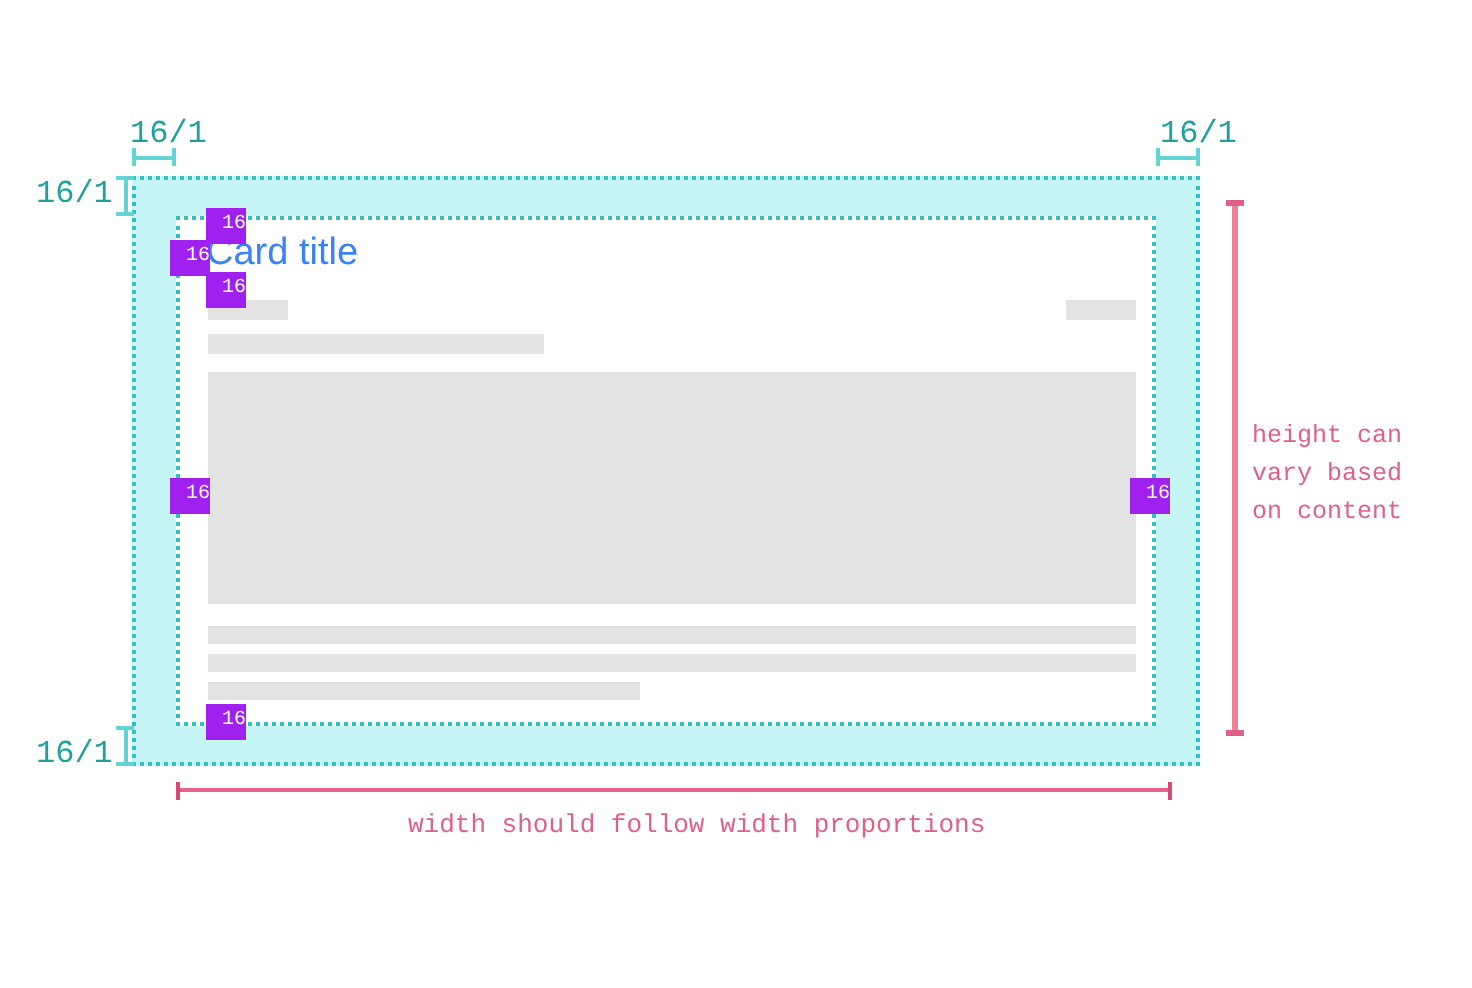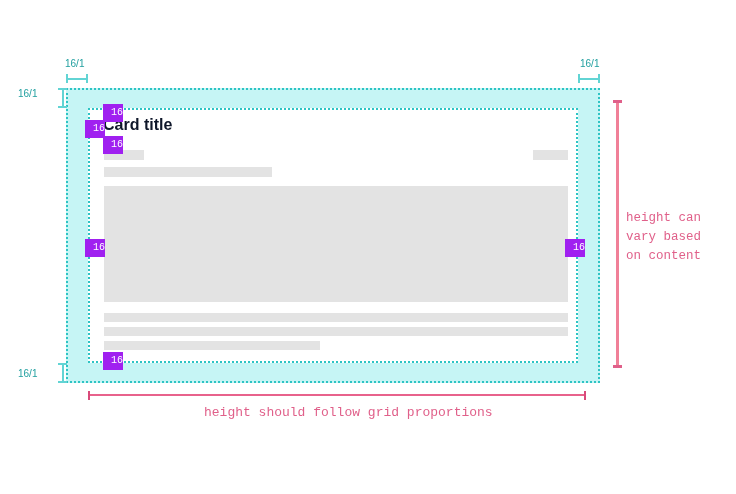--- a/index.html
+++ b/index.html
@@ -30,26 +30,25 @@
     left:88px;top:108px;width:490px;height:255px;
     border:2px dotted #2ec4c4;
     background:#ffffff;
     box-sizing:border-box;
   }
 
   
   .card-title{
     position:absolute;
     left:103px;top:116px;
-    font-size:16px;
-    color:#0f172a;
+    font-size:19px;
+    color:#3b82f6;
     font-family:"Liberation Sans",sans-serif;
     letter-spacing:0px;
     white-space:nowrap;
-    font-weight:bold;
   }
   .bar{position:absolute;background:#e3e3e3;}
   .block{position:absolute;background:#e3e3e3;}
 
   
   .badge16{
     position:absolute;
     background:#a020f0;
     color:#ffffff;
     font-family:"Liberation Mono","DejaVu Sans Mono",monospace;
@@ -57,22 +56,22 @@
     line-height:18px;
     text-align:right;
     width:20px;height:18px;
     box-sizing:border-box;
   }
 
   
   .lbl16-1{
     position:absolute;
     color:#22a0a0;
-    font-family:Liberation Sans, sans-serif;
-    font-size:10px;
+    font-family:Liberation Mono, monospace;
+    font-size:16px;
     white-space:nowrap;
   }
   
   .htick{position:absolute;height:9px;}
   .htick .line{position:absolute;left:0;top:4px;width:100%;height:2px;background:#62d4d4;}
   .htick .cap{position:absolute;top:0;width:2px;height:9px;background:#62d4d4;}
   .htick .cap.l{left:0;}
   .htick .cap.r{right:0;}
   
   .vtick{position:absolute;width:9px;}
@@ -171,15 +170,15 @@
   </div>
   <div class="pink-note" style="left:626px;top:209px;text-align:center;">height can
 vary based
 on content</div>
 
   <div class="pink-h" style="left:88px;top:391px;width:498px;">
     <div class="line"></div>
     <div class="cap l"></div>
     <div class="cap r"></div>
   </div>
-  <div class="pink-caption" style="left:204px;top:405px;">height should follow grid proportions</div>
+  <div class="pink-caption" style="left:204px;top:405px;">width should follow width proportions</div>
 
 </div>
 
 </body></html>

